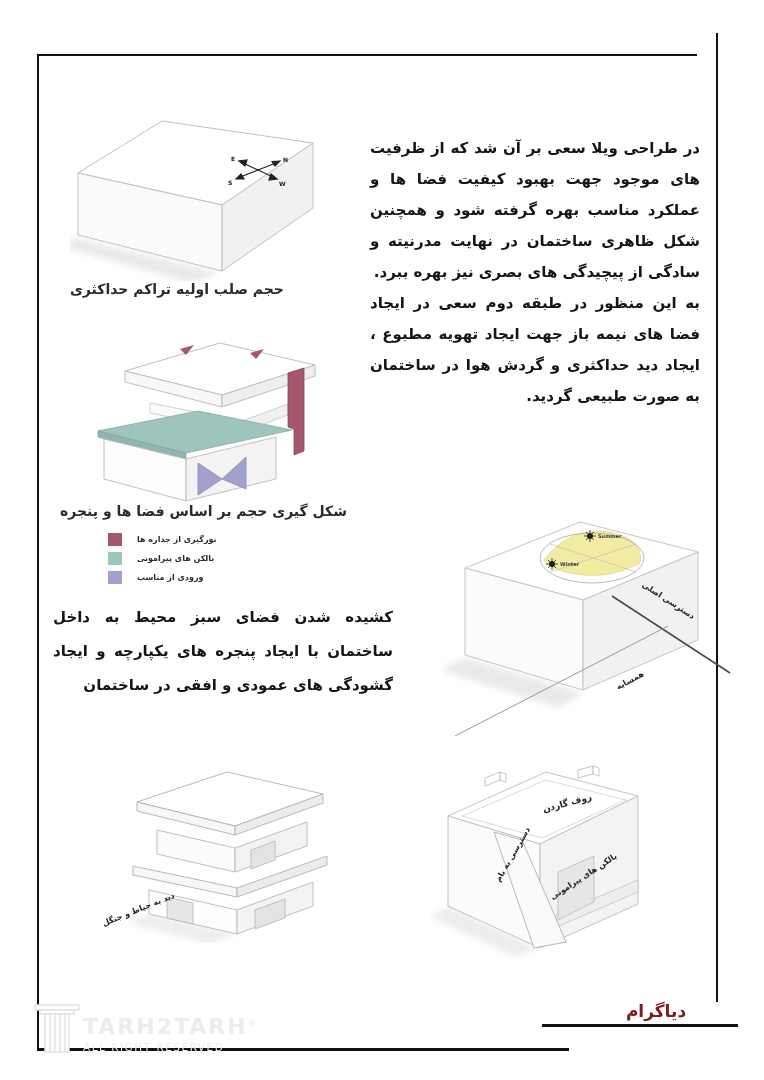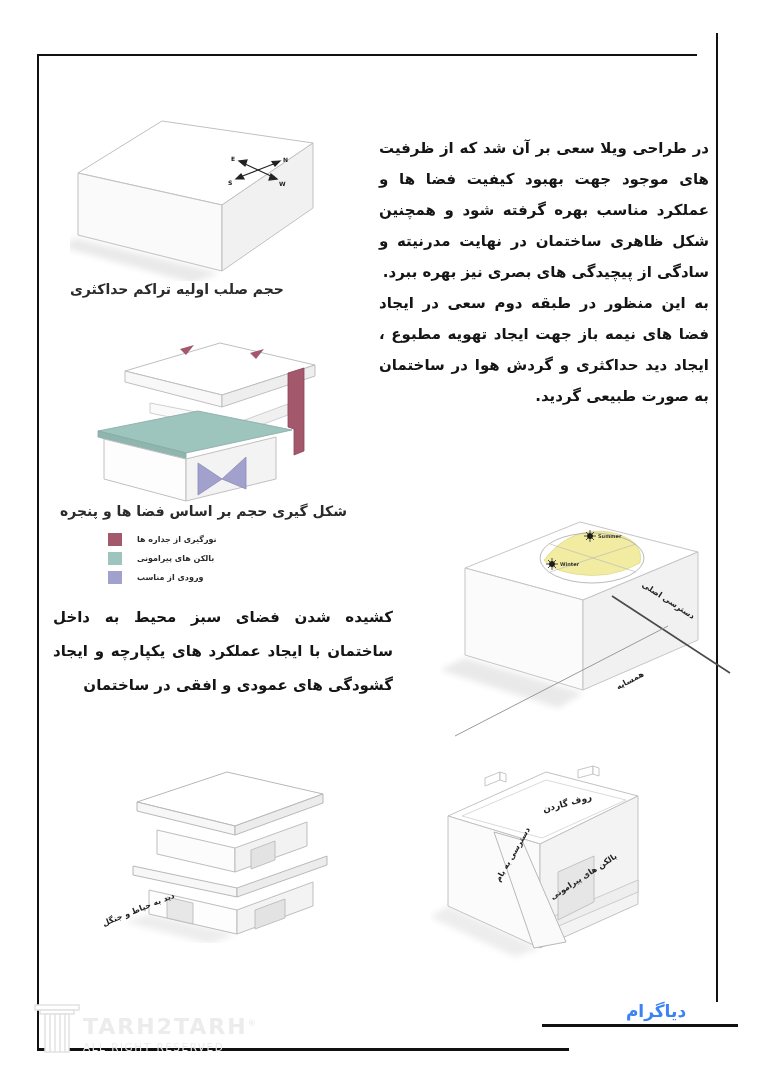--- a/index.html
+++ b/index.html
@@ -6,21 +6,21 @@
   html,body { background:#ffffff; }
   .page {
     position:relative; width:764px; height:1080px; background:#ffffff;
     font-family:"DejaVu Sans", sans-serif; overflow:hidden;
   }
   .abs { position:absolute; }
   
   .frame-line { position:absolute; background:#111; }
   
   .main-text {
-    position:absolute; left:379px; top:133px; width:330px;
+    position:absolute; left:370px; top:133px; width:330px;
     direction:rtl; text-align:justify;
     font-size:15px; font-weight:700; color:#151515; line-height:31px;
   }
   .text3 {
     position:absolute; left:53px; top:600px; width:340px;
     direction:rtl; text-align:justify;
     font-size:15px; font-weight:700; color:#151515; line-height:34px;
   }
   .caption {
     position:absolute; direction:rtl; font-size:14px; font-weight:700;
@@ -32,21 +32,21 @@
   .legend-swatch { width:14px; height:13px; flex:0 0 14px; }
   .legend-label { direction:rtl; font-size:8px; font-weight:700; color:#2b2b2b; padding-left:15px; white-space:nowrap; }
   
   .rot-label {
     position:absolute; direction:rtl; font-size:8px; font-weight:700;
     color:#222; white-space:nowrap; transform-origin:center center;
   }
   
   .footer-title {
     position:absolute; left:596px; top:1001px; width:120px; text-align:center;
-    direction:rtl; font-size:17px; font-weight:700; color:#3b82f6;
+    direction:rtl; font-size:17px; font-weight:700; color:#7f1d1d;
   }
   
   .logo { position:absolute; left:33px; top:1001px; display:flex; align-items:flex-start; z-index:5; }
   .logo-textblock { margin-left:2px; margin-top:12px; }
   .logo-name {
     font-size:22px; font-weight:700; color:#ececec; letter-spacing:2px;
     font-family:"DejaVu Sans", sans-serif; line-height:22px;
   }
   .logo-mark { font-size:8px; vertical-align:super; color:#ececec; }
   .logo-tagline { font-size:10.5px; font-weight:400; color:#ececec; letter-spacing:1.5px; margin-top:3px; }
@@ -120,21 +120,21 @@
     <div class="legend-row">
       <span class="legend-swatch" style="background-color: rgb(158, 196, 190);"></span>
       <span class="legend-label">بالکن های پیرامونی</span>
     </div>
     <div class="legend-row">
       <span class="legend-swatch" style="background-color: rgb(162, 161, 206);"></span>
       <span class="legend-label">ورودی از مناسب</span>
     </div>
   </div>
 
-  <div class="text3">کشیده شدن فضای سبز محیط به داخل ساختمان با ایجاد عملکرد های یکپارچه و ایجاد گشودگی های عمودی و افقی در ساختمان</div>
+  <div class="text3">کشیده شدن فضای سبز محیط به داخل ساختمان با ایجاد پنجره های یکپارچه و ایجاد گشودگی های عمودی و افقی در ساختمان</div>
 
   <svg class="abs" style="left:440px; top:508px;" width="302" height="245" viewBox="0 0 302 245">
     <defs>
         <filter id="blur3" x="-30%" y="-30%" width="160%" height="160%">
           <feGaussianBlur stdDeviation="3"></feGaussianBlur>
         </filter>
       </defs>
     <polygon points="25,150 143,185 118,200 0,162" fill="#e9e9e9" filter="url(#blur3)"></polygon>
     <polygon points="25,60 140,14 258,44 143,92" fill="#ffffff" stroke="#c5c5c5" stroke-width="1"></polygon>
     <polygon points="25,60 143,92 143,182 25,147" fill="#fbfbfb" stroke="#c5c5c5" stroke-width="1"></polygon>

